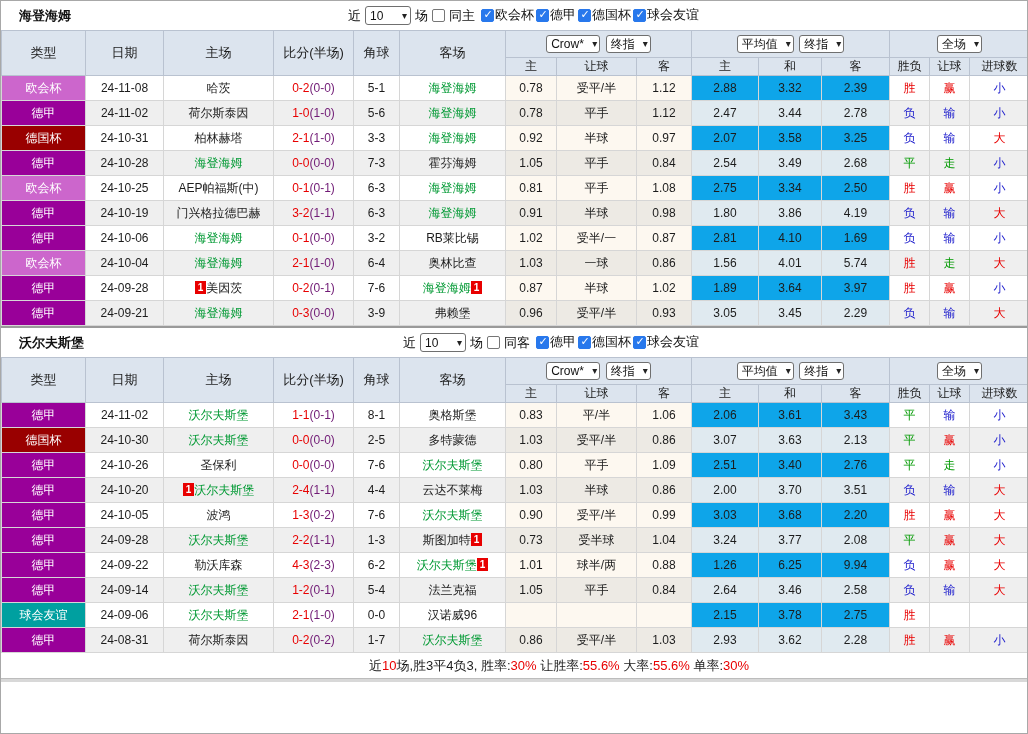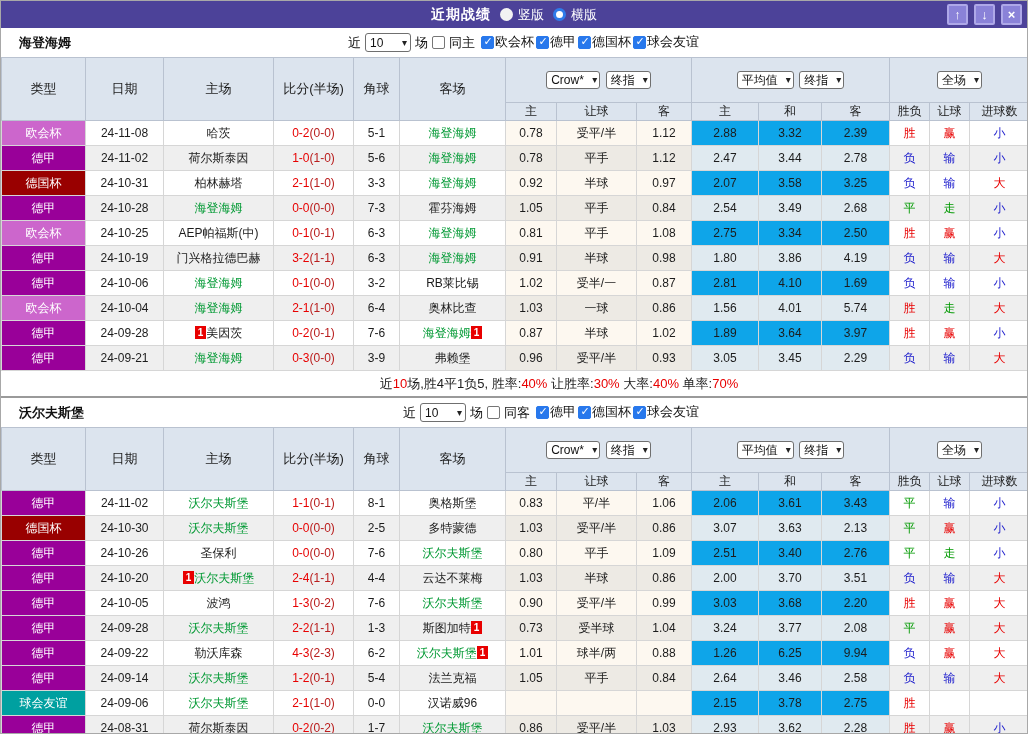--- a/index.html
+++ b/index.html
@@ -32,67 +32,49 @@
   .cb.on{background:#2878ec;border-color:#2878ec;}
   .cb.on::after{content:"✓";position:absolute;left:1.5px;top:-1.5px;color:#fff;font-size:11px;font-weight:bold;}
   .lg-cb{display:inline-flex;align-items:center;gap:1px;margin-left:2px;}
 
   
   table{width:1028px;border-collapse:collapse;table-layout:fixed;font-size:12px;}
   thead th{background:#dce4ee;border:1px solid #b9c2d0;font-weight:normal;color:#1c1c1c;font-size:13px;}
   thead tr.t1 th{height:21px;}
   thead tr.t2 th{height:16px;font-size:12px;}
   th.selcell{background:#dce4ee;}
-  th.selcell select{height:18px;margin:13px 1px;}
+  th.selcell select{height:18px;margin:4px 1px;}
   tbody td{border:1px solid #d6d6d6;text-align:center;height:25px;color:#1c1c1c;overflow:hidden;white-space:nowrap;}
   tr.odd td{background:#fff;}
   tr.even td{background:#efefef;}
   tr.odd td.odds{background:#fdf8f0;}
   tr.even td.odds{background:#edeae4;}
   tr.odd td.avg{background:#0ea5e9;}
   tr.even td.avg{background:#e0eaf0;}
   td.lg{color:#fff;font-size:12px;}
   td .ft{color:#e80000;}
-  td .ht{color:#b91c1c;}
+  td .ht{color:#701a75;}
   .focus{color:#009933;}
   .card{display:inline-block;background:#e80000;color:#fff;font-size:10px;font-weight:bold;line-height:13px;
         height:13px;padding:0 3px;vertical-align:1px;}
   td.res.red{color:#e80000;}
   td.res.green{color:#009900;}
   td.res.blue{color:#1a1acc;}
 
   
   .summary{height:25px;line-height:25px;text-align:center;padding-left:90px;font-size:13px;color:#1c1c1c;background:#fff;}
   .summary .red{color:#e80000;}
 
   .bottom-bar{height:4px;background:#d8d8d8;border-top:1px solid #bcbcbc;}
 </style>
 </head>
 <body>
 
 <div class="window">
 
-  <div class="titlebar">
-    <div class="title-center">
-      <span class="title-text">近期战绩</span>
-      <span class="radio-group">
-        <span class="radio"></span>
-        <span>竖版</span>
-      </span>
-      <span class="radio-group">
-        <span class="radio sel"></span>
-        <span>横版</span>
-      </span>
-    </div>
-    <div class="win-btns">
-      <span class="win-btn">↑</span>
-      <span class="win-btn">↓</span>
-      <span class="win-btn">×</span>
-    </div>
-  </div>
 
   <div class="section">
     <div class="sec-head">
       <span class="team">海登海姆</span>
       <div class="filters">
         <span>近</span>
         <span class="sw"><select class="num-sel"><option>10</option></select></span>
         <span>场</span>
         <span class="cb"></span>
         <span>同主</span>
@@ -327,21 +309,20 @@
             <td class="odds">0.93</td>
             <td class="avg">3.05</td>
             <td class="avg">3.45</td>
             <td class="avg">2.29</td>
             <td class="res blue">负</td>
             <td class="res blue">输</td>
             <td class="res red">大</td>
           </tr>
         </tbody>
     </table>
-    <div class="summary"><span>近</span><span class="red">10</span><span>场,胜4平1负5, 胜率:</span><span class="red">40%</span><span> 让胜率:</span><span class="red">30%</span><span> 大率:</span><span class="red">40%</span><span> 单率:</span><span class="red">70%</span></div>
   </div>
 
   <div class="section">
     <div class="sec-head">
       <span class="team">沃尔夫斯堡</span>
       <div class="filters">
         <span>近</span>
         <span class="sw"><select class="num-sel"><option>10</option></select></span>
         <span>场</span>
         <span class="cb"></span>

